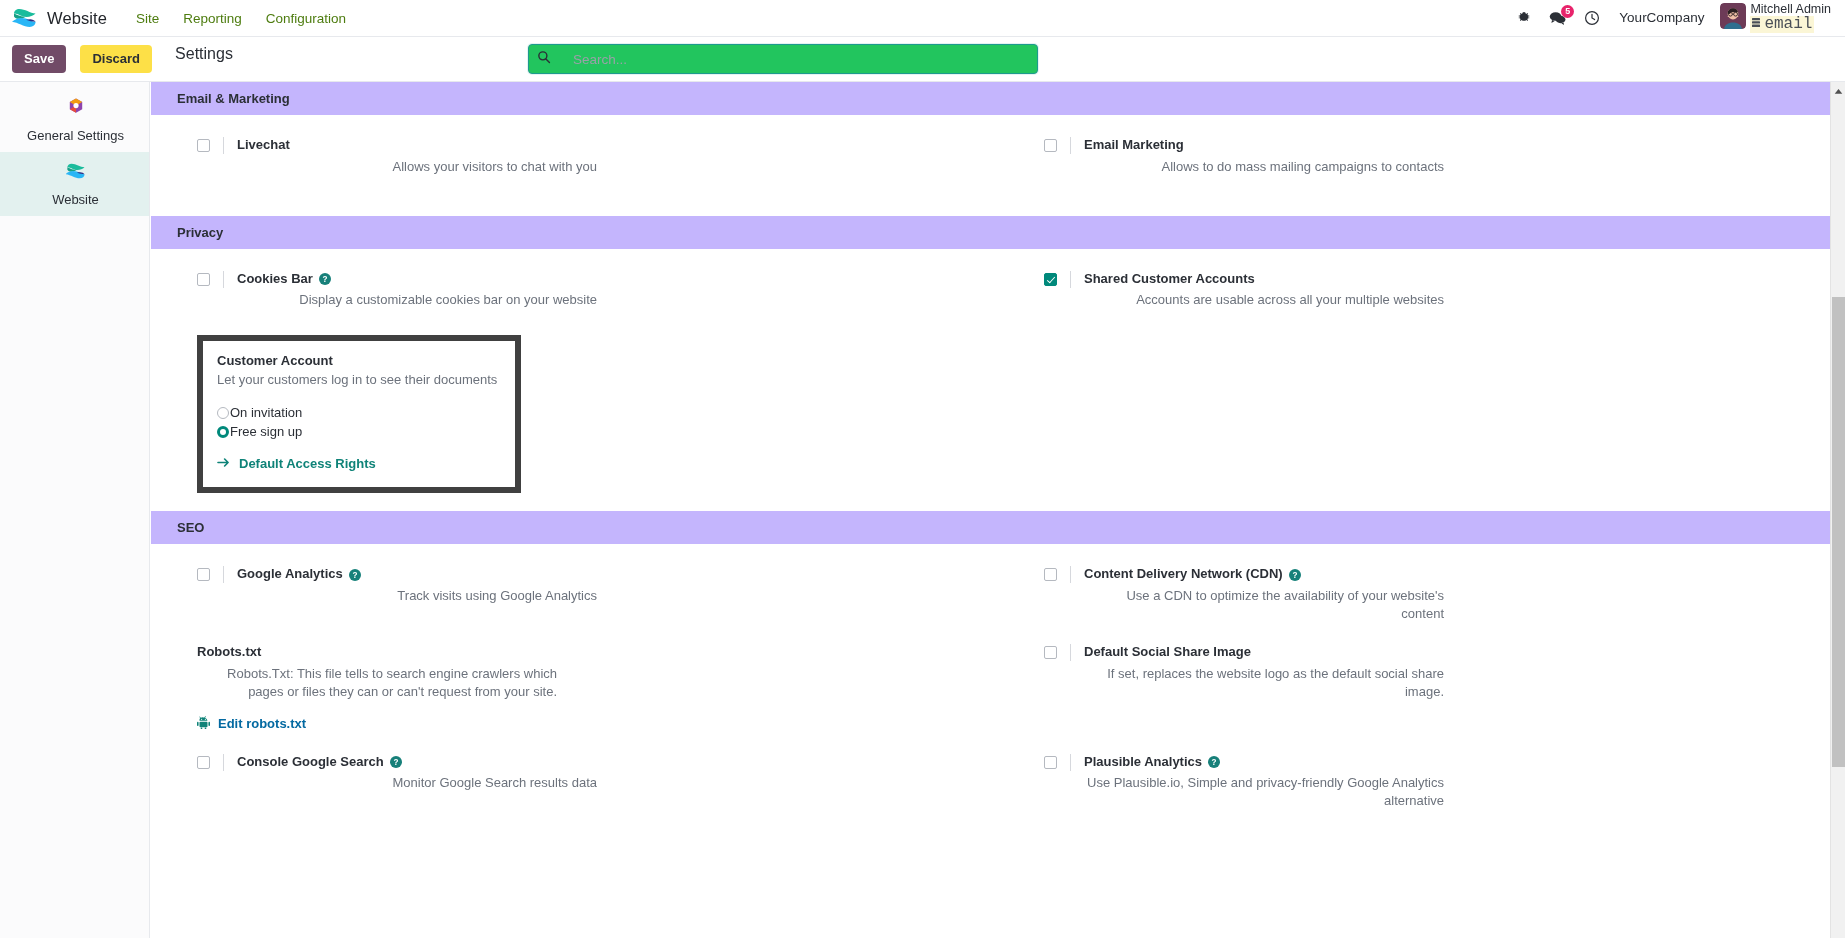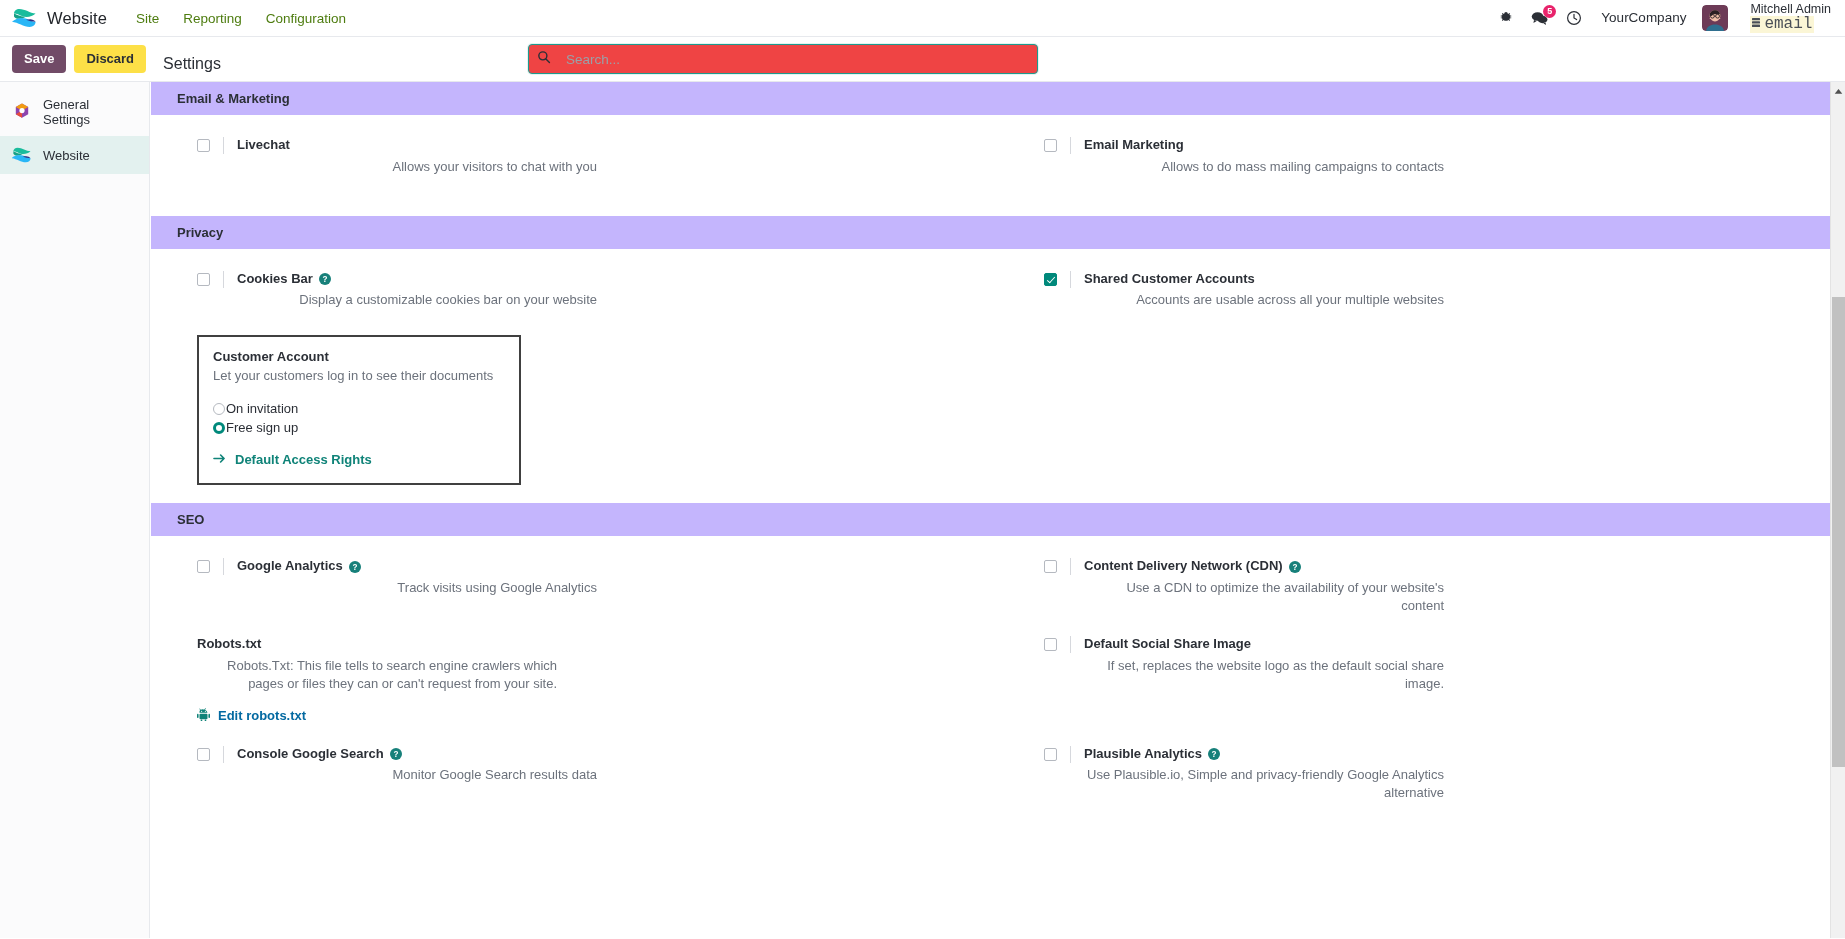--- a/index.html
+++ b/index.html
@@ -71,21 +71,21 @@
     padding: 0 2px;
   }
   .company-name {
     font-size: 13.5px;
     color: #2b2f36;
     padding: 6px 10px;
     cursor: pointer;
     white-space: nowrap;
   }
   .user-menu {
-    display: flex; align-items: center; gap: 22px;
+    display: flex; gap: 4px;
     padding: 2px 4px 2px 6px;
     cursor: pointer;
   }
   .avatar {
     width: 26px; height: 26px;
     border-radius: 4px;
     overflow: hidden;
     display: block;
     flex: 0 0 26px;
   }
@@ -105,21 +105,21 @@
   .cp {
     height: 45px;
     background: #ffffff;
     border-bottom: 1px solid #e7e9ed;
     display: flex;
     align-items: center;
     padding: 0 12px;
     position: relative;
     z-index: 20;
   }
-  .cp-left { display: flex; align-items: flex-end; gap: 8px; }
+  .cp-left { display: flex; align-items: flex-start; gap: 14px; }
   .btn {
     font-size: 13px;
     padding: 6px 12px;
     border-radius: 4px;
     border: none;
     cursor: pointer;
     font-family: inherit;
     font-weight: bold;
     line-height: 1.25;
   }
@@ -133,23 +133,23 @@
   }
   .searchbar-wrap {
     position: absolute;
     left: 528px;
     width: 510px;
   }
   .searchbar {
     display: flex; align-items: center;
     border: 1px solid #1d9a8e;
     border-radius: 4px;
-    background: #ef4444;
+    background: #22c55e;
     padding: 5px 8px;
-    gap: 15px;
+    gap: 22px;
     box-shadow: 0 0 0 1px rgba(29,154,142,.12);
   }
   .searchbar svg { flex: 0 0 auto; }
   .search-input {
     border: none; outline: none;
     font-size: 13.5px;
     font-family: inherit;
     color: #2b2f36;
     width: 100%;
     background: transparent;
@@ -170,20 +170,21 @@
     border-right: 1px solid #e7e9ed;
     padding-top: 6px;
   }
   .side-item {
     display: flex; align-items: center;
     gap: 11px;
     padding: 9px 10px 9px 12px;
     font-size: 13px;
     color: #2b2f36;
     cursor: pointer;
+    flex-direction: column;
   }
   .side-item.active { background: #e3f1ef; font-weight: normal; }
   .side-icon { width: 20px; height: 20px; flex: 0 0 20px; display:block; }
 
   .content {
     flex: 1;
     overflow: hidden;
     position: relative;
     background: #ffffff;
     border-left: 1px solid #ffffff;
@@ -255,21 +256,21 @@
     font-size: 13px;
     color: #6c727c;
     margin-top: 4px;
     line-height: 1.36;
     max-width: 360px;
   }
   .help-icon { color: #17807a; display: inline-flex; }
 
   
   .hl-box {
-    border: 2px solid #404040;
+    border: 6px solid #404040;
     margin-left: 46px;
     margin-top: 4px;
     width: 324px;
     padding: 12px 14px 16px 14px;
   }
   .hl-title { font-size: 13px; font-weight: bold; color: #2b2f36; }
   .hl-help { font-size: 13px; color: #6c727c; margin-top: 4px; }
   .radio-list { margin-top: 18px; }
   .radio-row {
     display: flex; align-items: center;

